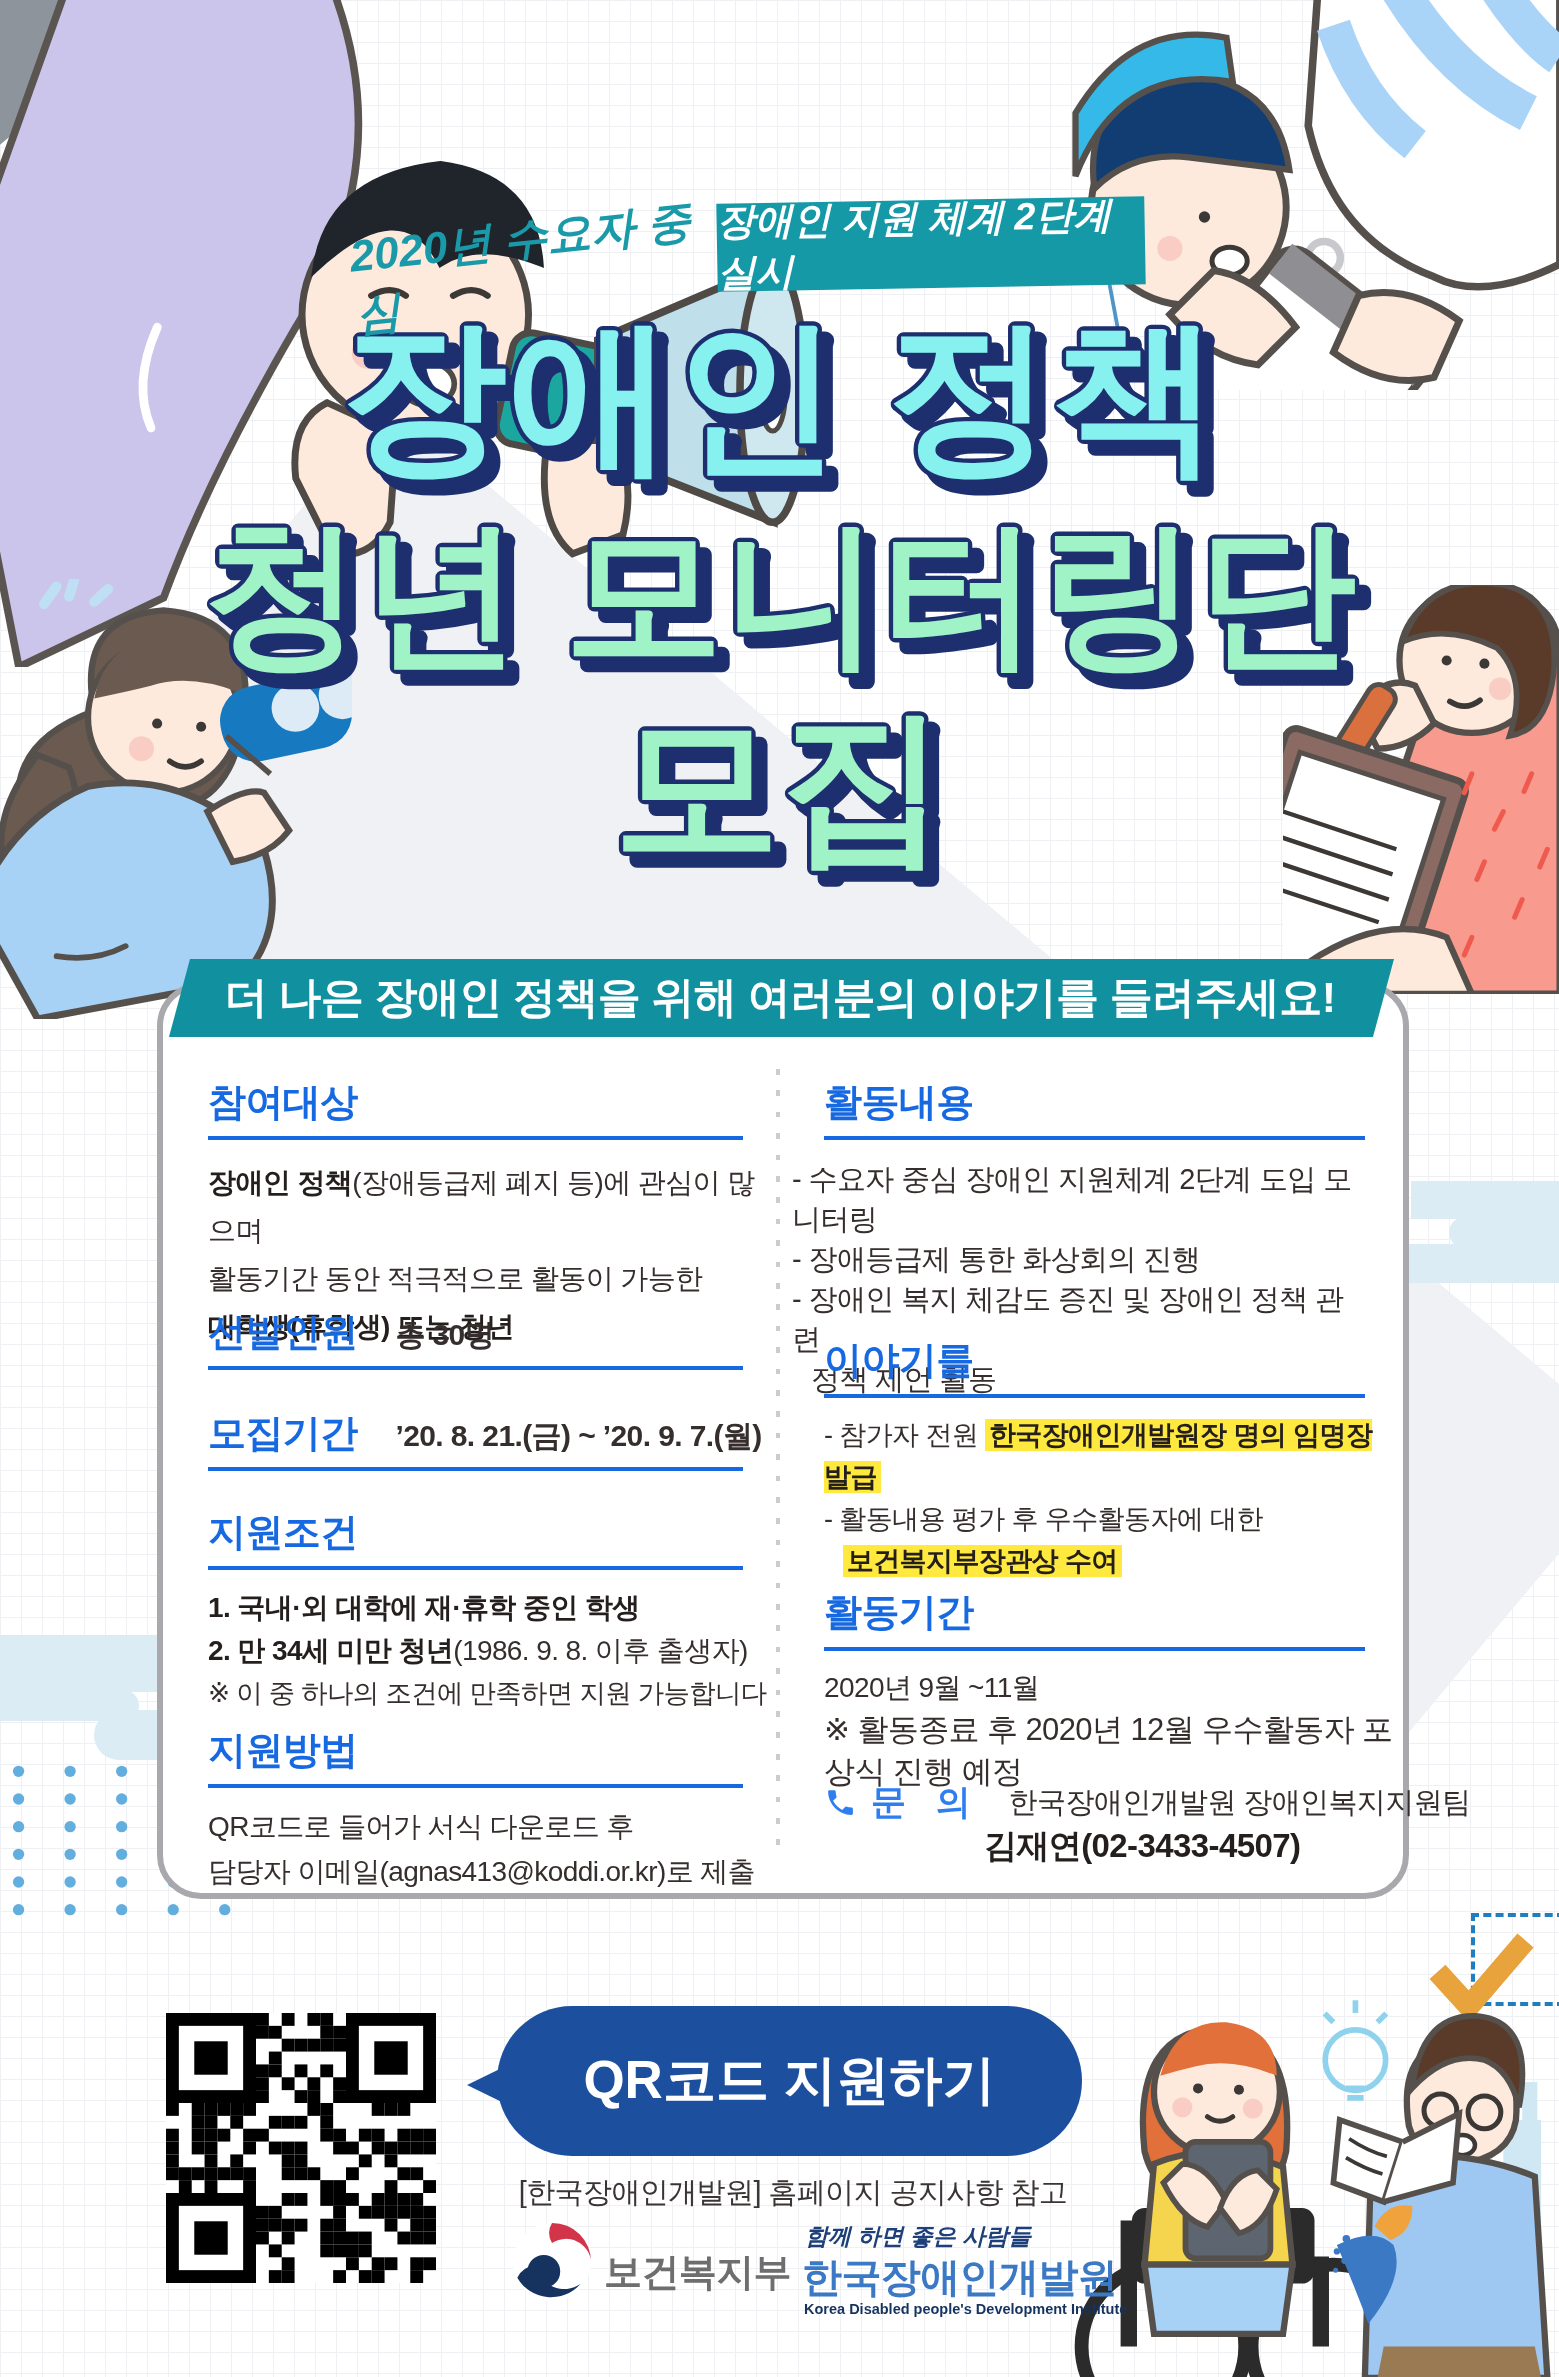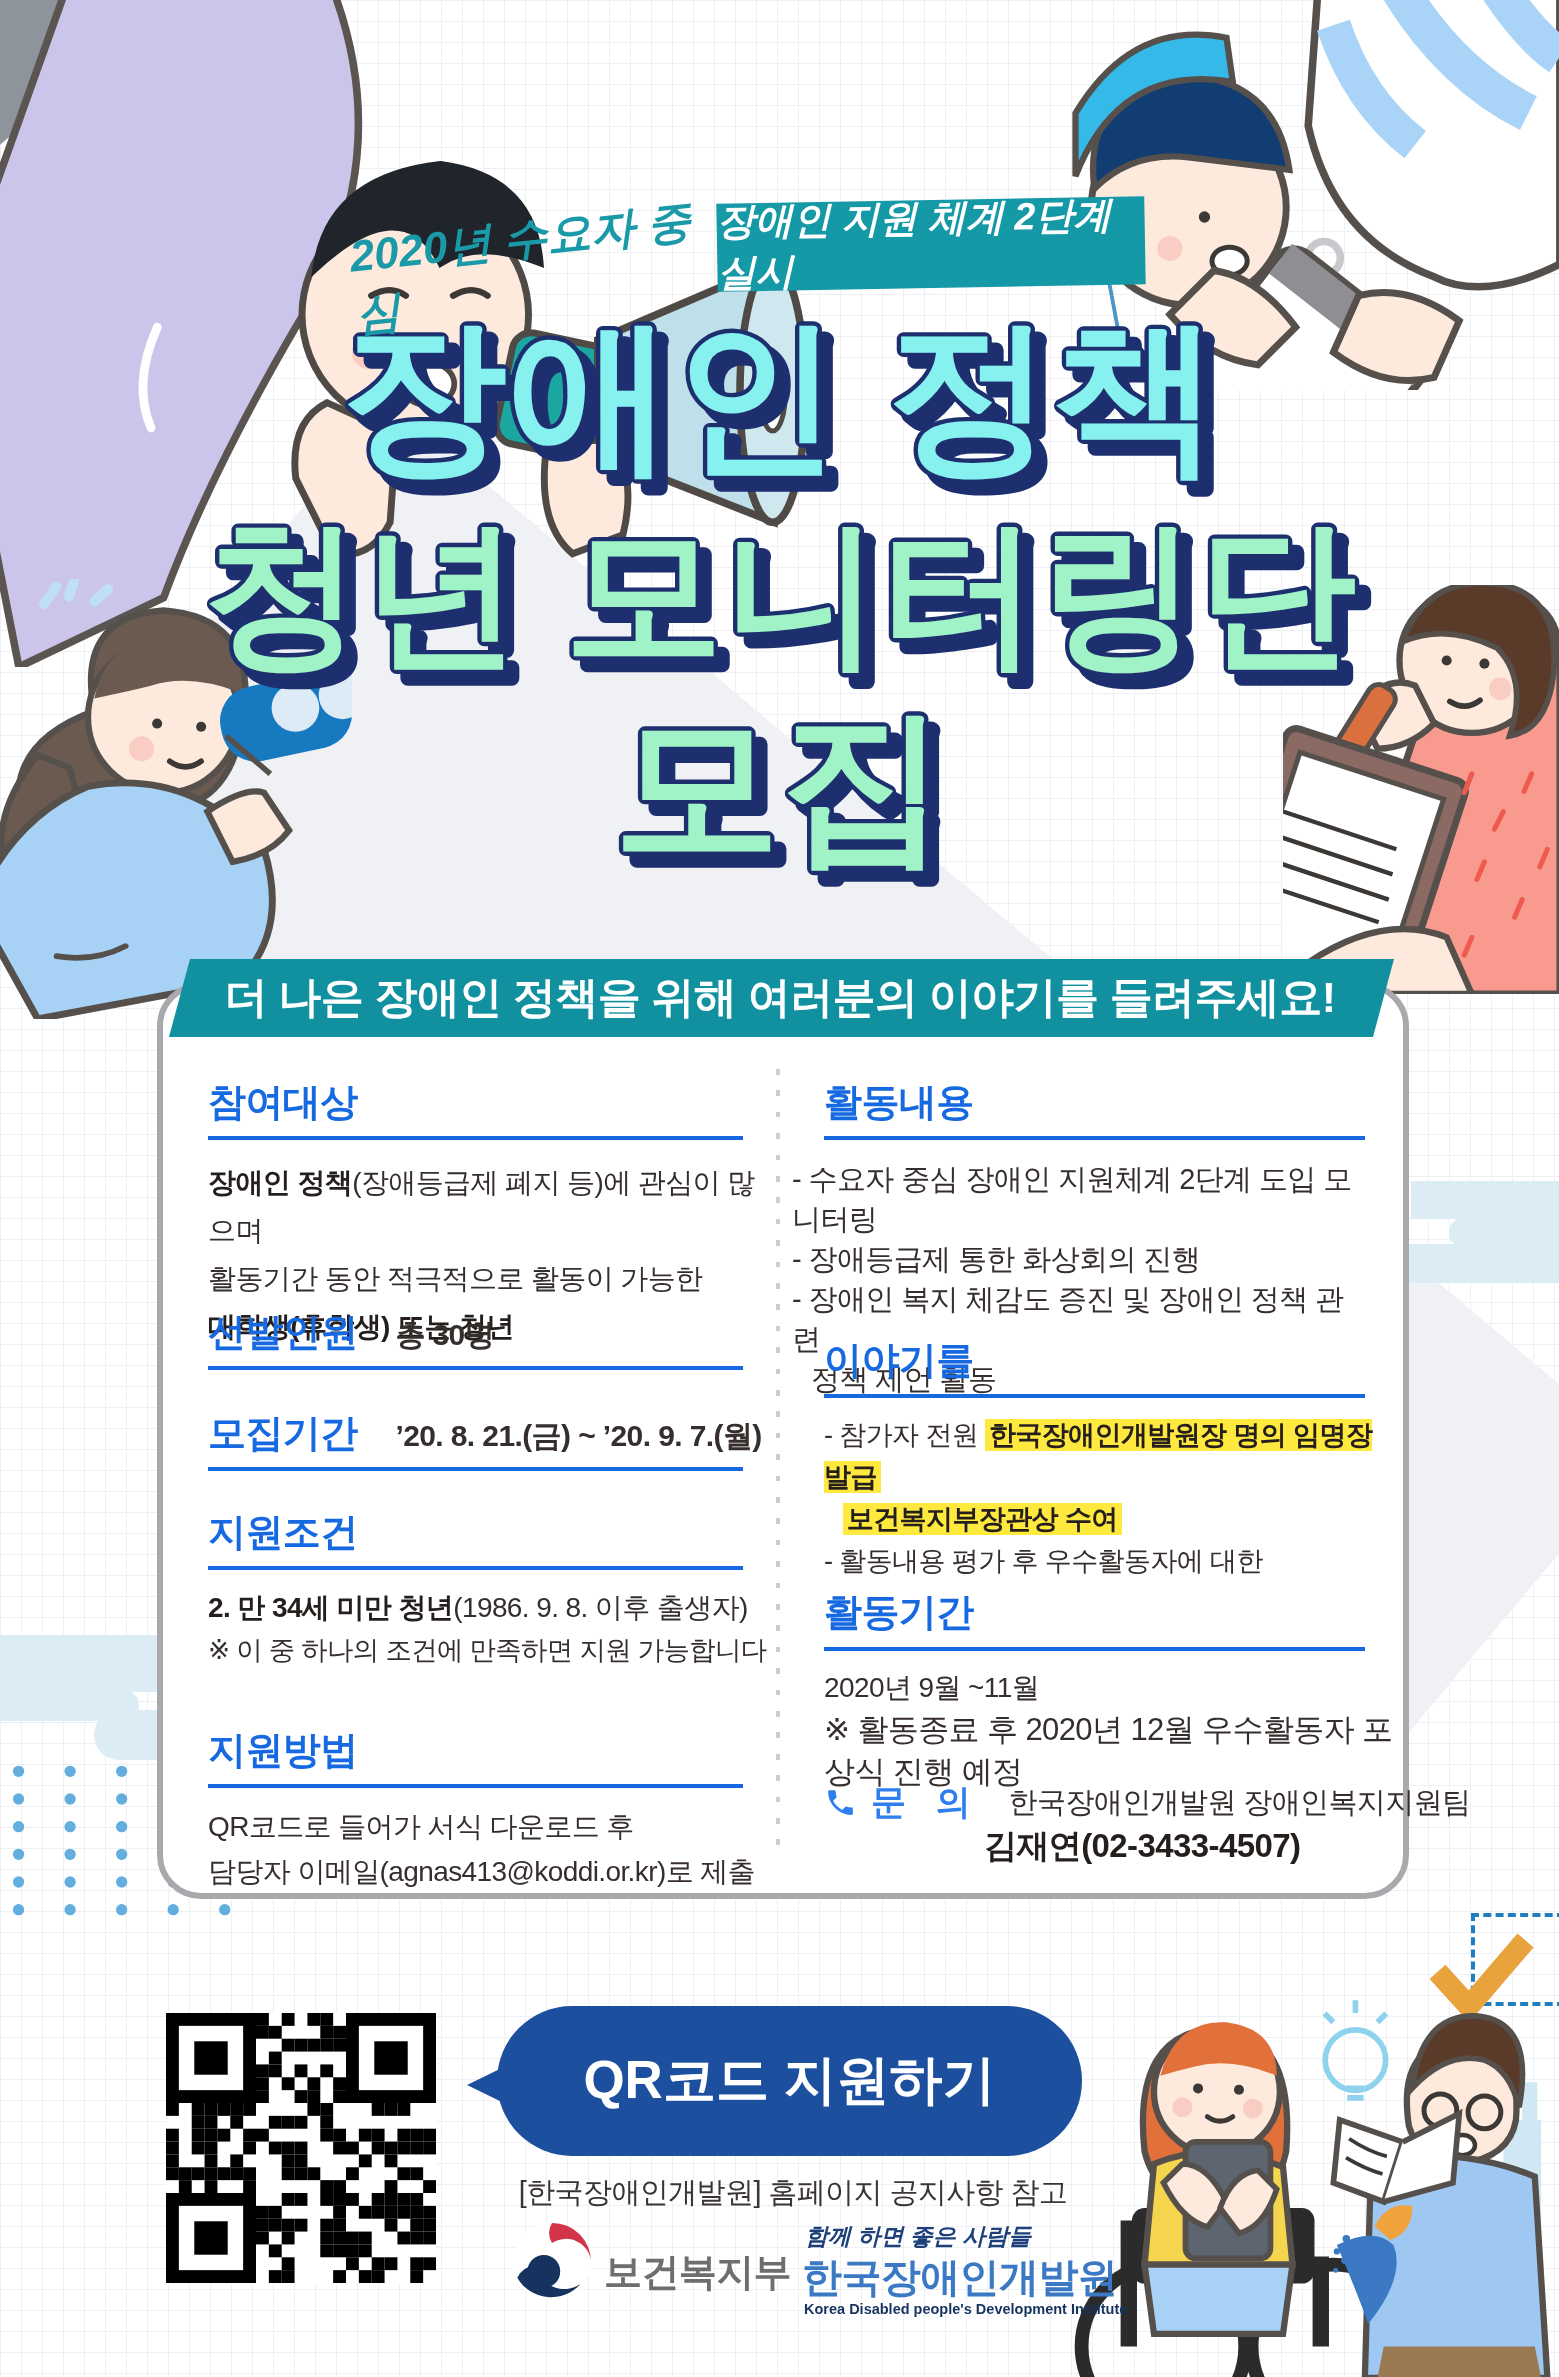--- a/index.html
+++ b/index.html
@@ -189,20 +189,21 @@
 
   <div class="abs col-item" style="left:208px;top:1408px">
     <span class="h-blue">모집기간</span>
     <span class="inline-val">’20. 8. 21.(금) ~ ’20. 9. 7.(월)</span>
   </div>
   <div class="abs col-item rule" style="left:208px;top:1467px;width:535px"></div>
 
   <div class="abs col-item h-blue" style="left:208px;top:1507px">지원조건</div>
   <div class="abs col-item rule" style="left:208px;top:1566px;width:535px"></div>
   <div class="abs col-item body-txt" style="left:208px;top:1586px;width:566px;line-height:43px;font-size:28px">
+    <div><b>1.  국내·외 대학에 재·휴학 중인 학생</b></div>
     <div><b>2. 만 34세 미만 청년</b><span>(1986. 9. 8. 이후 출생자)</span></div>
     <div class="note-txt" style="font-size:26.4px">※ 이 중 하나의 조건에 만족하면 지원 가능합니다</div>
   </div>
 
   <div class="abs col-item h-blue" style="left:208px;top:1725px">지원방법</div>
   <div class="abs col-item rule" style="left:208px;top:1784px;width:535px"></div>
   <div class="abs col-item body-txt" style="left:208px;top:1804px;width:566px;line-height:45px">
     <div>QR코드로 들어가 서식 다운로드 후</div>
     <div>담당자 이메일(agnas413@koddi.or.kr)로 제출</div>
   </div>
@@ -213,22 +214,22 @@
     <div>- 수요자 중심 장애인 지원체계 2단계 도입 모니터링</div>
     <div>- 장애등급제 통한 화상회의 진행</div>
     <div>- 장애인 복지 체감도 증진 및 장애인 정책 관련</div>
     <div style="padding-left:19px">정책 제언 활동</div>
   </div>
 
   <div class="abs col-item h-blue" style="left:824px;top:1335px">이야기를</div>
   <div class="abs col-item rule" style="left:824px;top:1394px;width:541px"></div>
   <div class="abs col-item body-txt" style="left:824px;top:1414px;width:579px;line-height:42px;font-size:27px">
     <div><span>- 참가자 전원 </span><span class="hl">한국장애인개발원장 명의 임명장 발급</span></div>
+    <div>- 활동내용 평가 후 우수활동자에 대한</div>
     <div style="padding-left:19px"><span class="hl">보건복지부장관상 수여</span></div>
-    <div>- 활동내용 평가 후 우수활동자에 대한</div>
   </div>
 
   <div class="abs col-item h-blue" style="left:824px;top:1587px">활동기간</div>
   <div class="abs col-item rule" style="left:824px;top:1647px;width:541px"></div>
   <div class="abs col-item body-txt" style="left:824px;top:1667px;width:579px;line-height:42px;font-size:28px">
     <div>2020년 9월 ~11월</div>
     <div class="note-txt">※ 활동종료 후 2020년 12월 우수활동자 포상식 진행 예정</div>
   </div>
 
   <div class="abs col-item" style="left:824px;top:1779px">

